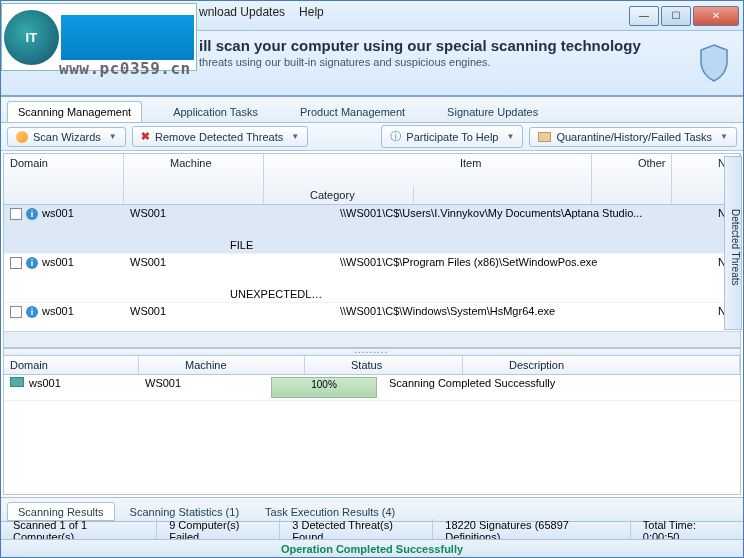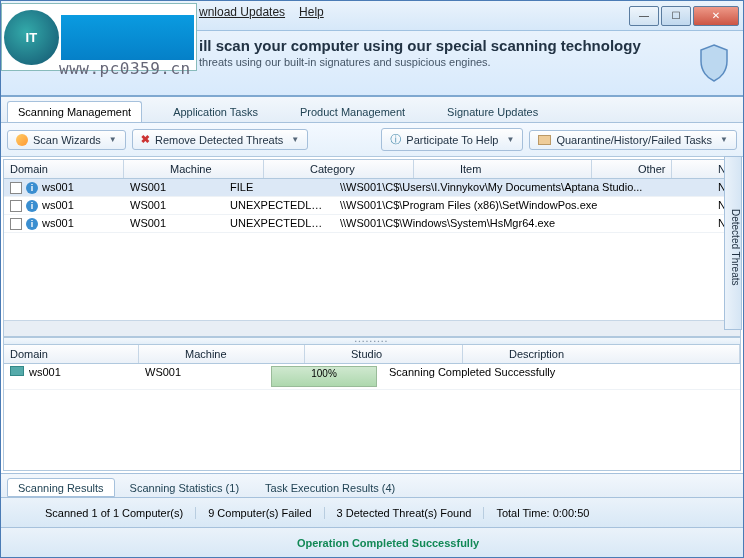--- a/index.html
+++ b/index.html
@@ -10,35 +10,35 @@
 .titlebar { height: 30px; background: linear-gradient(#eaf3fc,#d6e8f9); display: flex; align-items: center; justify-content: flex-end; border-bottom: 1px solid #9fc1e0; }
 .titlebar .winbtns { display: flex; gap: 2px; margin-right: 4px; }
 .winbtn { width: 30px; height: 20px; border: 1px solid #5a7ca0; background: linear-gradient(#f0f6fc,#d0e2f2); display: flex; align-items: center; justify-content: center; font-size: 10px; color: #333; cursor: pointer; border-radius: 2px; }
 .winbtn.close { background: linear-gradient(#e98,#c54); color: #fff; width: 46px; }
 .winbtn.max { background: linear-gradient(#e0ecf8,#c0d8ee); }
 
 .header-area { position: relative; height: 66px; background: linear-gradient(#e8f2fc,#d8eafc); border-bottom: 2px solid #7fa8d0; }
 .logo-wm { position: absolute; left: 0; top: -28px; width: 196px; height: 68px; background: #fff; border: 1px solid #8bb; padding: 2px; display: flex; align-items: center; z-index: 5; }
 .logo-img { width: 55px; height: 55px; border-radius: 50%; background: radial-gradient(circle at 40% 40%,#3aa,#13536f); display: flex; align-items: center; justify-content: center; color: #fff; font-size: 13px; font-weight: bold; }
 .logo-blue { width: 134px; height: 45px; background: linear-gradient(#0a9be0,#0580c8); margin-left: 2px; }
-.watermark { position: absolute; left: 58px; top: 28px; font-size: 16px; color: #667; font-family: monospace; z-index: 6; letter-spacing: 0.5px; }
+.watermark { position: absolute; left: 58px; top: 28px; font-size: 16px; color: #667; font-family: monospace; z-index: 6; letter-spacing: 0.5px; font-weight: bold; }
 
 .menu-row { position: absolute; left: 198px; top: -26px; display: flex; gap: 14px; font-size: 12px; color: #222; z-index: 2; }
-.menu-row span { text-decoration: underline; cursor: pointer; }
+.menu-row span { cursor: pointer; }
 
 .banner-text { position: absolute; left: 198px; top: 6px; }
 .banner-text h1 { font-size: 15px; font-weight: bold; color: #234; }
 .banner-text p { font-size: 11px; color: #456; margin-top: 2px; }
 .shield { position: absolute; right: 12px; top: 12px; width: 34px; height: 40px; }
 
 .tabs { height: 26px; background: linear-gradient(#f2f7fc,#e4eef8); border-bottom: 1px solid #a6c1dc; display: flex; padding: 4px 6px 0; gap: 20px; font-size: 11px; }
 .tab { padding: 4px 10px; border: 1px solid transparent; border-bottom: none; color: #245; cursor: pointer; }
 .tab.active { background: #fff; border-color: #a6c1dc; border-radius: 3px 3px 0 0; color: #000; }
 
-.toolbar { height: 34px; background: linear-gradient(#f4f9ff,#e6f1fb); border-bottom: 1px solid #b0c8de; display: flex; align-items: center; padding: 0 6px; gap: 6px; font-size: 11px; }
+.toolbar { height: 28px; background: linear-gradient(#f4f9ff,#e6f1fb); border-bottom: 1px solid #b0c8de; display: flex; align-items: center; padding: 0 6px; gap: 6px; font-size: 11px; }
 .tbtn { display: flex; align-items: center; gap: 5px; padding: 3px 8px; border: 1px solid #a5bfda; background: linear-gradient(#fefefe,#e8f1fa); border-radius: 3px; cursor: pointer; color: #234; }
 .tbtn .dd { font-size: 8px; color: #567; margin-left: 3px; }
 .spacer { flex: 1; }
 
 .grid-host { flex: 1; display: flex; flex-direction: column; border: 1px solid #b0c8de; margin: 2px; min-height: 0; }
 .grid-top { flex: 1.4; display: flex; flex-direction: column; min-height: 0; border-bottom: 1px solid #b0c8de; }
 .grid-bot { flex: 1; display: flex; flex-direction: column; min-height: 0; }
 
 .gridhead { display: flex; background: linear-gradient(#fdfdfe,#ebf1f8); border-bottom: 1px solid #b0c8de; font-size: 11px; gap: 40px; }
 .gh { padding: 3px 6px; border-right: 1px solid #c6d6e6; color: #123; white-space: nowrap; overflow: hidden; }
@@ -50,35 +50,35 @@
 .info-ico { width: 12px; height: 12px; border-radius: 50%; background: #3a8ed0; color: #fff; font-size: 9px; display: inline-flex; align-items: center; justify-content: center; margin-right: 4px; font-weight: bold; }
 
 .sidebar-r { position: absolute; right: 2px; top: 156px; width: 18px; height: 174px; background: linear-gradient(90deg,#eaf2fa,#d5e5f4); border: 1px solid #a6c1dc; writing-mode: vertical-rl; font-size: 10px; text-align: center; padding-top: 8px; color: #234; }
 
 .splitter { height: 8px; background: linear-gradient(#f2f7fc,#e4eef8); border-top: 1px solid #b0c8de; border-bottom: 1px solid #b0c8de; display: flex; align-items: center; justify-content: center; color: #89a; font-size: 5px; letter-spacing: 2px; }
 
 .bot-tabs { height: 24px; background: linear-gradient(#f2f7fc,#e4eef8); border-top: 1px solid #a6c1dc; display: flex; padding: 4px 6px 0; gap: 4px; font-size: 11px; }
 .btab { padding: 3px 10px; border: 1px solid transparent; cursor: pointer; color: #245; }
 .btab.active { background: #fff; border-color: #a6c1dc; border-radius: 3px 3px 0 0; }
 
-.statusbar { height: 30px; background: linear-gradient(#eaf2fa,#d8e8f6); border-top: 1px solid #a6c1dc; display: flex; font-size: 11px; align-items: center; padding-left: 32px; }
+.statusbar { height: 18px; background: linear-gradient(#eaf2fa,#d8e8f6); border-top: 1px solid #a6c1dc; display: flex; font-size: 11px; align-items: center; }
 .statusbar .seg { padding: 0 12px; border-right: 1px solid #b8cde0; }
 .statusbar.bot2 { justify-content: center; font-weight: bold; color: #185; }
 
 .pc-ico { width: 14px; height: 10px; background: #5aa; display: inline-block; margin-right: 5px; border: 1px solid #388; }
 .wand-ico { width: 12px; height: 12px; display: inline-block; background: linear-gradient(135deg,#fc6,#f93); border-radius: 50%; }
 .x-ico { color: #c33; font-weight: bold; }
 .q-ico { color: #48a; }
 .folder-ico { width: 13px; height: 10px; background: #ec9; border: 1px solid #b96; display: inline-block; }
 
 .progress { width: 100%; height: 21px; border: 1px solid #9b9; background: linear-gradient(#cfe8cf,#aed8ae); font-size: 10px; text-align: center; line-height: 13px; }
 .hscroll { height: 16px; background: #e8eef5; border-top: 1px solid #c6d6e6; }
 
 
-.c-dom { width: 120px; } .c-mac { width: 100px; } .c-cat { width: 110px; } .c-itm { flex: 1; } .c-oth { width: 40px; } .c-na { width: 28px; }
+.c-dom { width: 120px; } .c-mac { width: 100px; } .c-cat { width: 110px; margin-top: 32px; } .c-itm { flex: 1; } .c-oth { width: 40px; } .c-na { width: 28px; }
 
 .b-dom { width: 135px; } .b-mac { width: 126px; } .b-sta { width: 118px; } .b-desc { flex: 1; }
 </style>
 </head>
 <body>
 
 <div class="window">
 
   <div class="titlebar">
     <div class="winbtns">
@@ -176,21 +176,21 @@
       </div>
       <div class="hscroll"></div>
     </div>
 
     <div class="splitter">▪▪▪▪▪▪▪▪▪</div>
 
     <div class="grid-bot">
       <div class="gridhead">
         <div class="gh b-dom">Domain</div>
         <div class="gh b-mac">Machine</div>
-        <div class="gh b-sta">Studio</div>
+        <div class="gh b-sta">Status</div>
         <div class="gh b-desc">Description</div>
       </div>
       <div class="gridbody">
         <div class="row">
           <div class="cell b-dom"><span class="pc-ico"></span><span>ws001</span></div>
           <div class="cell b-mac">WS001</div>
           <div class="cell b-sta">
               <div class="progress">100%</div>
             </div>
           <div class="cell b-desc">Scanning Completed Successfully</div>
@@ -204,19 +204,20 @@
   <div class="bot-tabs">
     <div class="btab active">Scanning Results</div>
     <div class="btab">Scanning Statistics (1)</div>
     <div class="btab">Task Execution Results (4)</div>
   </div>
 
   <div class="statusbar">
     <div class="seg">Scanned 1 of 1 Computer(s)</div>
     <div class="seg">9 Computer(s) Failed</div>
     <div class="seg">3 Detected Threat(s) Found</div>
+    <div class="seg">18220 Signatures (65897 Definitions)</div>
     <div class="seg" style="border:none">Total Time: 0:00:50</div>
   </div>
   <div class="statusbar bot2">
     <span>Operation Completed Successfully</span>
   </div>
 
 </div>
 
 </body></html>

